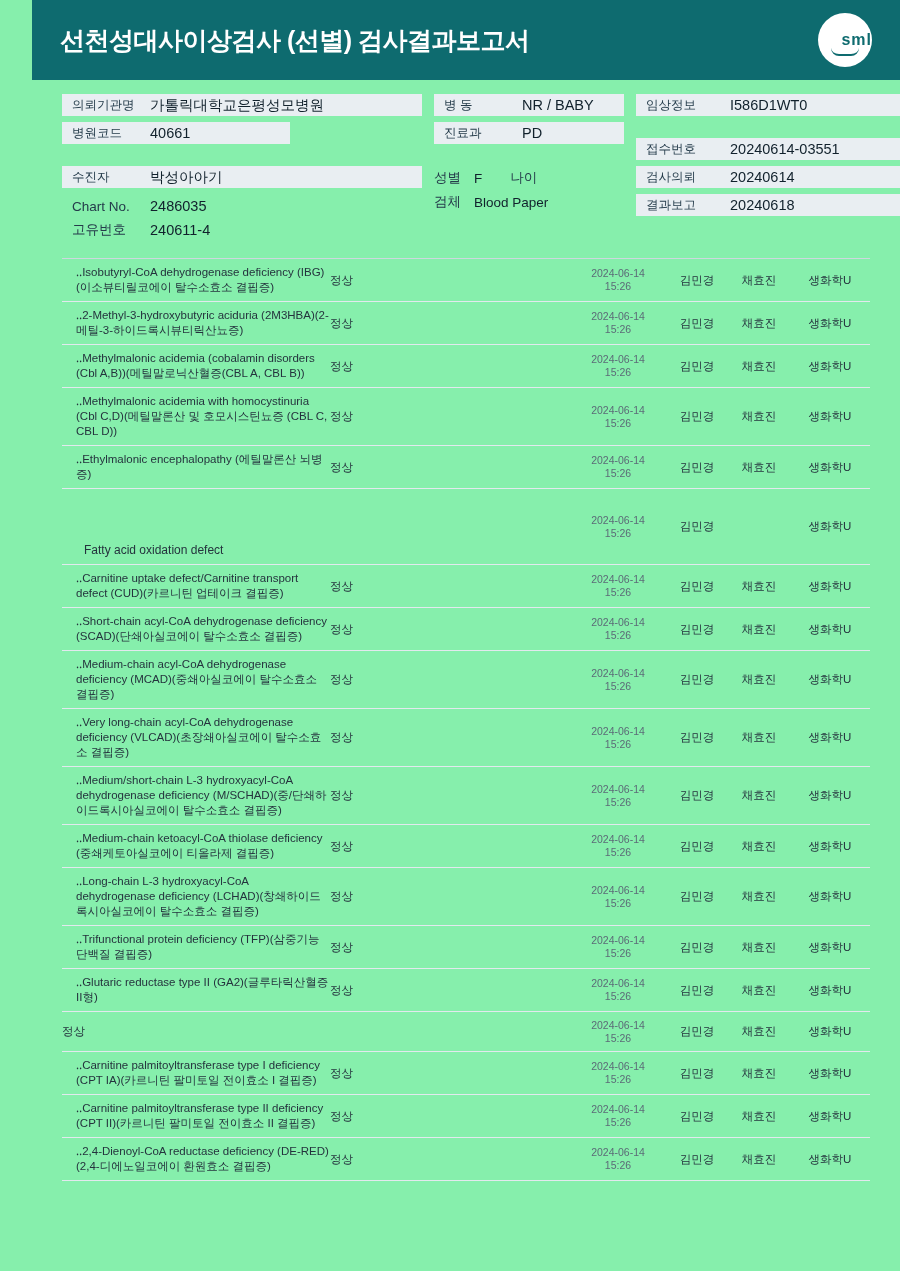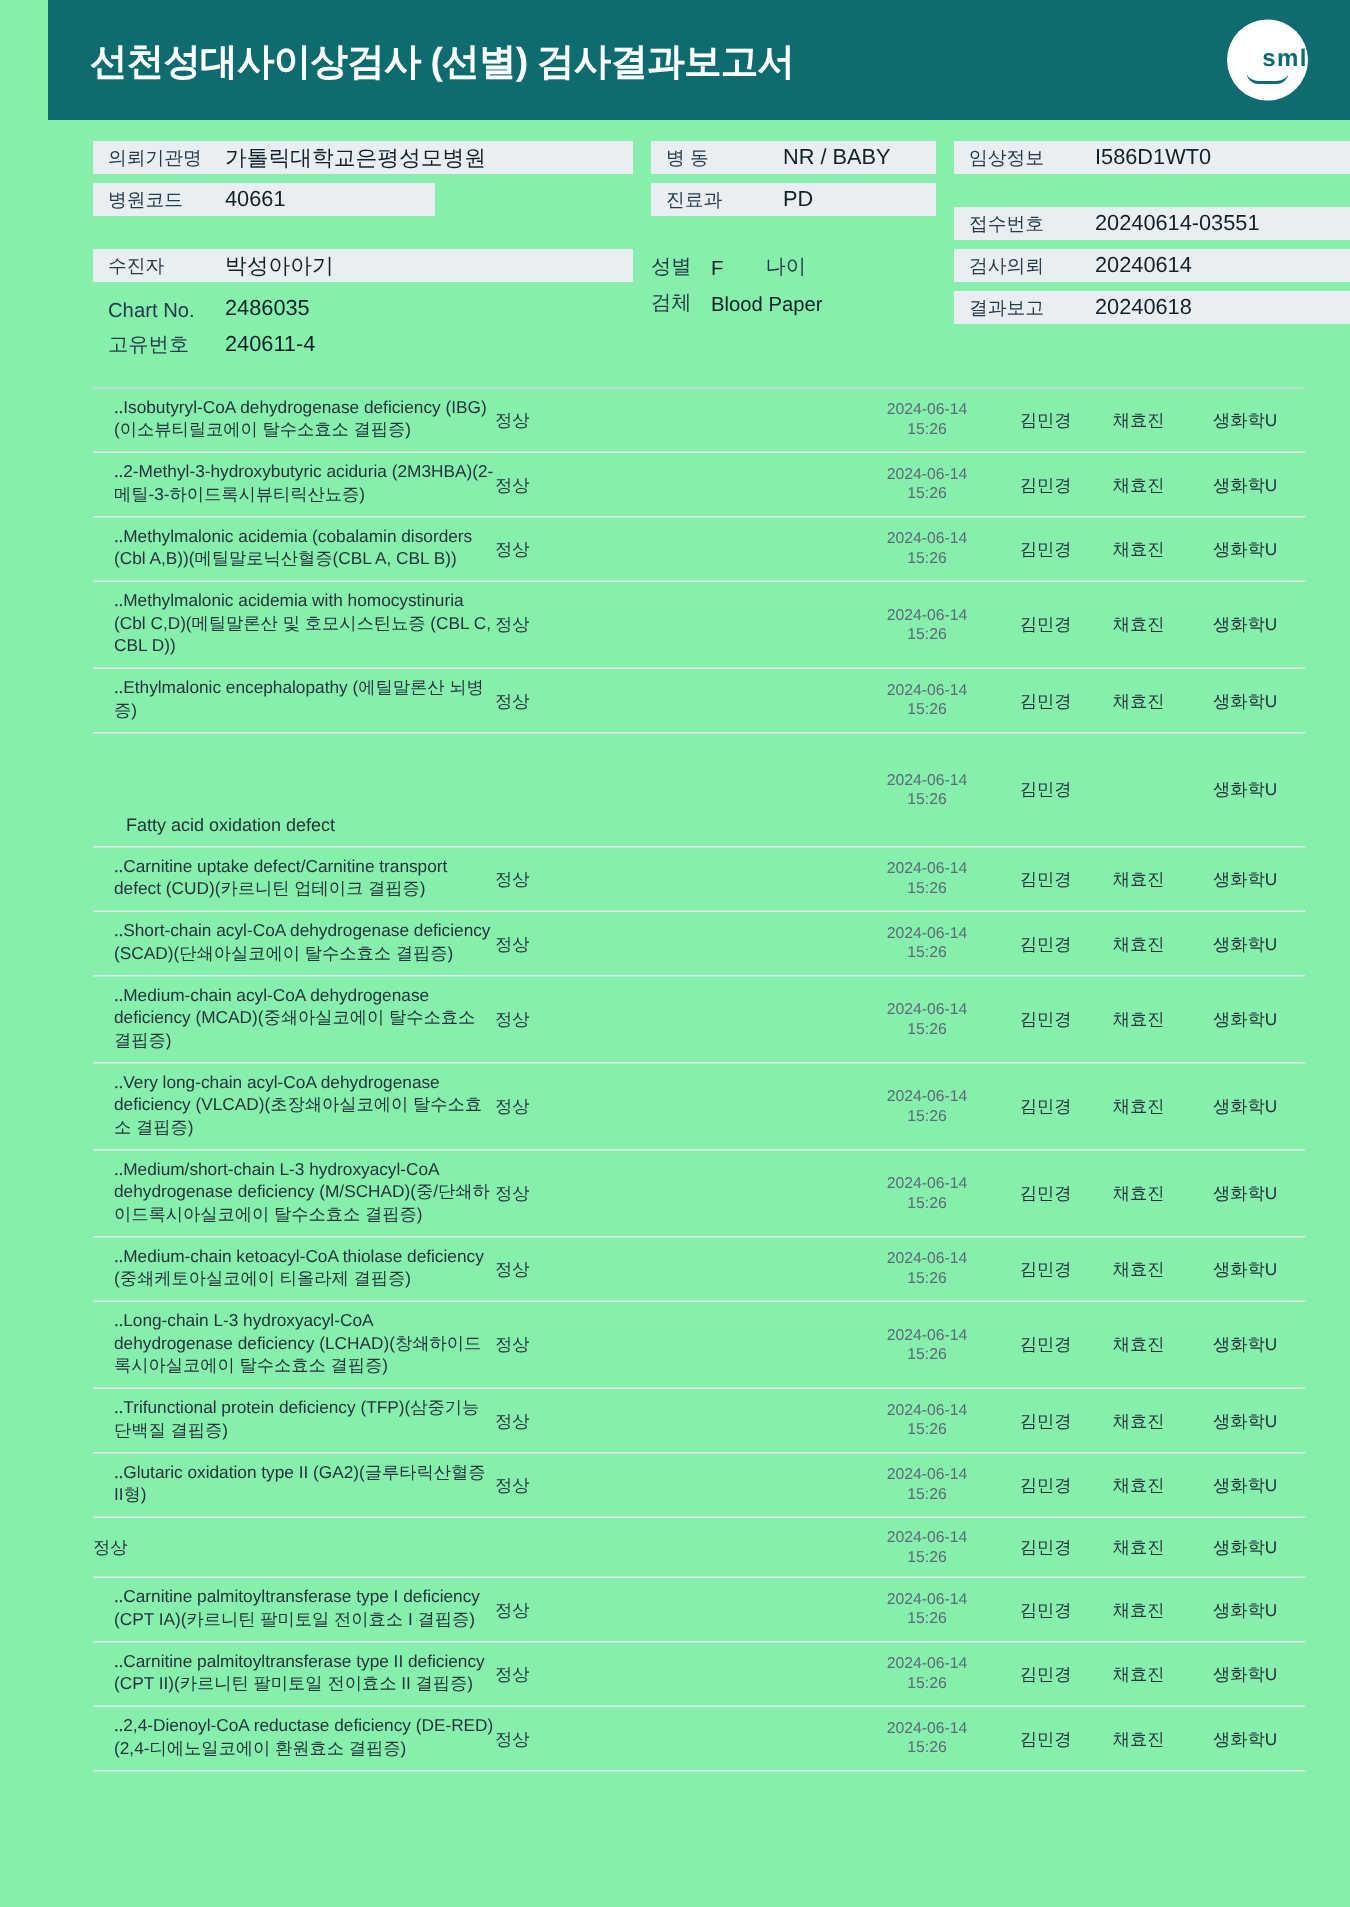--- a/index.html
+++ b/index.html
@@ -415,21 +415,21 @@
         <div class="c-spacer"></div>
         <div class="c-date">
           <div>2024-06-14</div>
           <div>15:26</div>
         </div>
         <div class="c-p1">김민경</div>
         <div class="c-p2">채효진</div>
         <div class="c-dept">생화학U</div>
       </div>
       <div class="row">
-        <div class="c-name">‥Glutaric oxidation type II (GA2)(글루타릭산혈증 II형)</div>
+        <div class="c-name">‥Glutaric reductase type II (GA2)(글루타릭산혈증 II형)</div>
         <div class="c-result">정상</div>
         <div class="c-spacer"></div>
         <div class="c-date">
           <div>2024-06-14</div>
           <div>15:26</div>
         </div>
         <div class="c-p1">김민경</div>
         <div class="c-p2">채효진</div>
         <div class="c-dept">생화학U</div>
       </div>

